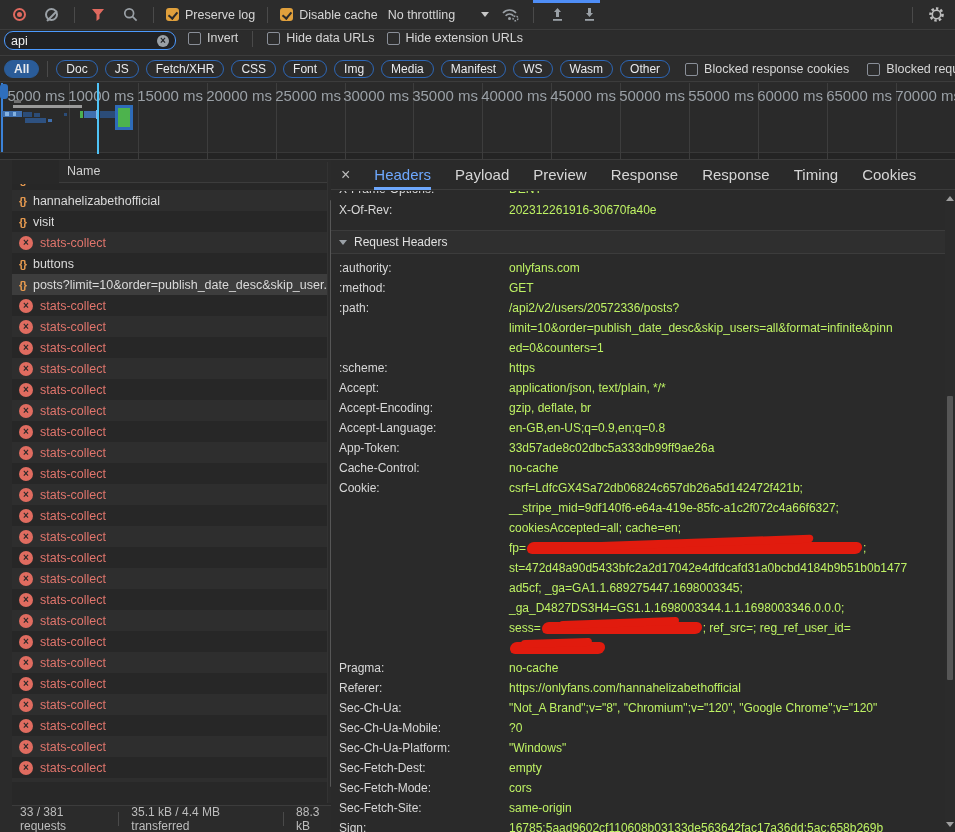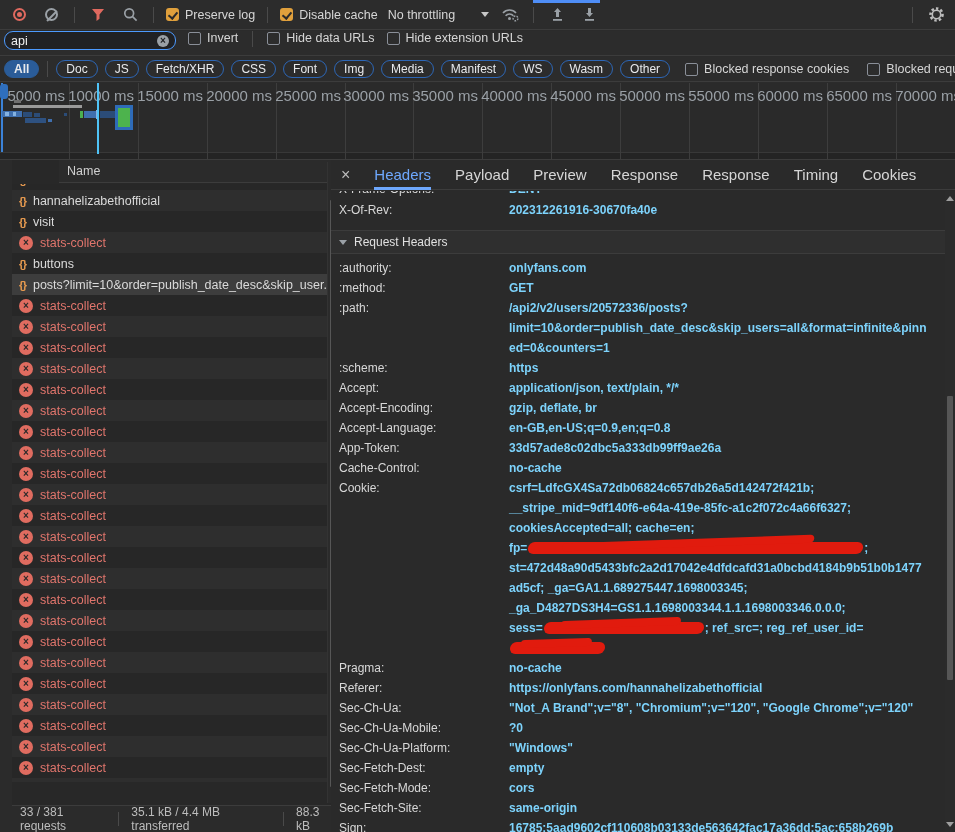--- a/index.html
+++ b/index.html
@@ -94,21 +94,21 @@
   .tabbar { height:30px; border-bottom:1px solid #3c3c3c; display:flex; align-items:center; padding:0 10px; gap:24px; }
   .close-x { color:#bdbdbd; font-size:16px; cursor:pointer; line-height:1; }
   .tab { font-size:15px; color:#d6d6d6; cursor:pointer; position:relative; height:30px; display:flex; align-items:center; }
   .tab.active { color:#6ea8fe; }
   .tab.active::after { content:""; position:absolute; left:0; right:0; bottom:0; height:2.5px; background:#6ea8fe; }
   .hdr-content { position:absolute; left:0; top:31px; width:614px; bottom:0; overflow:hidden; }
   .clip-top { height:9px; overflow:hidden; }
   .clip-top .kv { margin-top:-12px; }
   .kv { display:flex; padding-left:8px; font-size:12px; }
   .kv .key { width:170px; flex:none; color:#d8d8d8; line-height:20px; }
-  .kv .val { width:437px; color:#7dd3fc; line-height:20px;font-weight:bold; }
+  .kv .val { width:437px; color:#bef264; line-height:20px; }
   .hr { height:1px; background:#3c3c3c; }
   .sect { height:22px; background:#2f2f2f; display:flex; align-items:center; gap:7px; padding-left:8px;
           font-size:12px; color:#e0e0e0; cursor:pointer; }
   .tri { width:0; height:0; border-left:4.5px solid transparent; border-right:4.5px solid transparent; border-top:5.5px solid #9aa0a6; }
   .gap8 { height:10px; }
   .redact { display:inline-block; height:12px; border-radius:7px; background:#e11b0e; vertical-align:-2px;
             position:relative; transform:skewX(-8deg); margin:0 1px; }
   .redact::before { content:""; position:absolute; left:10%; top:-3px; width:75%; height:8px; border-radius:6px;
             background:#e11b0e; transform:rotate(-2deg); }
   .sb-right { right:0; top:31px; bottom:0; width:10px; }

